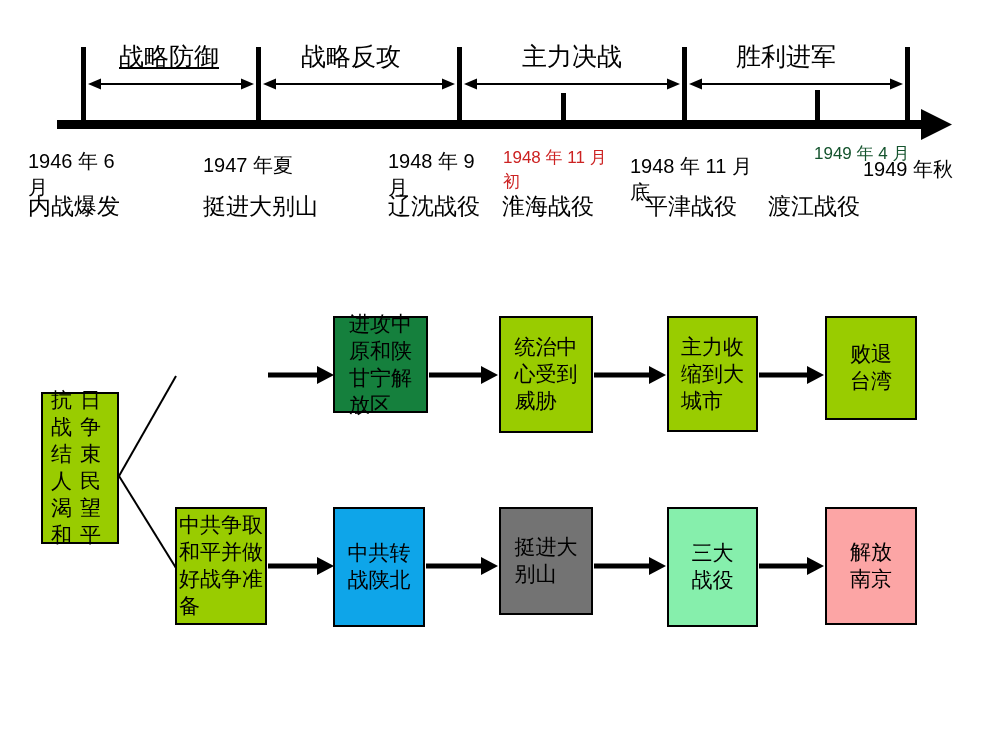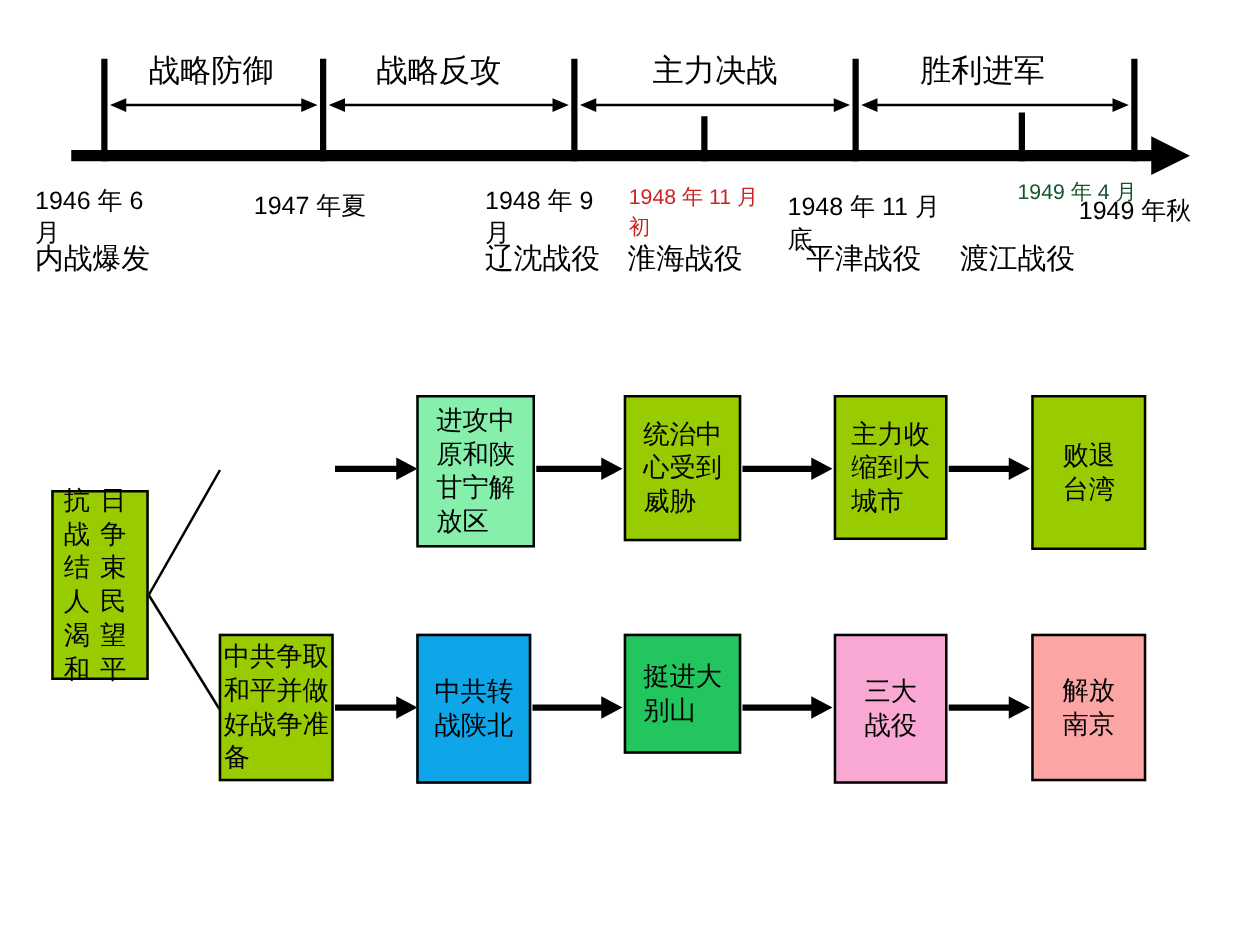--- a/index.html
+++ b/index.html
@@ -99,88 +99,89 @@
     <g>
       <line x1="594" y1="566" x2="650" y2="566" stroke="#000" stroke-width="5"></line>
       <polygon points="649,557 666,566 649,575" fill="#000"></polygon>
     </g>
     <g>
       <line x1="759" y1="566" x2="808" y2="566" stroke="#000" stroke-width="5"></line>
       <polygon points="807,557 824,566 807,575" fill="#000"></polygon>
     </g>
   </svg>
 
-  <div class="phase-label" style="left:169px;">战略防御</div>
+  <div class="phase-label" style="left:169px;text-decoration:underline;">战略防御</div>
   <div class="phase-label" style="left:351px;">战略反攻</div>
   <div class="phase-label" style="left:572px;">主力决战</div>
   <div class="phase-label" style="left:786px;">胜利进军</div>
 
   <div class="date" style="left:28px;top:148px;">1946 年 6
 月</div>
   <div class="date" style="left:203px;top:152px;">1947 年夏</div>
   <div class="date" style="left:388px;top:148px;">1948 年 9
 月</div>
   <div class="date red" style="left: 503px; top: 146px; color: rgb(204, 34, 34);">1948 年 11 月
 初</div>
   <div class="date" style="left:630px;top:153px;">1948 年 11 月
 底</div>
   <div class="date red" style="left: 814px; top: 142px; color: #14532d;">1949 年 4 月</div>
   <div class="date" style="left:863px;top:156px;">1949 年秋</div>
 
   <div class="battle" style="left:28px;">内战爆发</div>
+  <div class="battle" style="left:203px;">挺进大别山</div>
   <div class="battle" style="left:388px;">辽沈战役</div>
   <div class="battle" style="left:502px;">淮海战役</div>
   <div class="battle" style="left:645px;">平津战役</div>
   <div class="battle" style="left:768px;">渡江战役</div>
 
   <div class="box" style="left: 41px; top: 392px; width: 78px; height: 152px; background: rgb(153, 204, 0);">
     <div class="box-inner root-text">抗日
 战争
 结束
 人民
 渴望
 和平</div>
   </div>
 
-  <div class="box" style="left: 333px; top: 316px; width: 95px; height: 122px; background: #86efac;">
+  <div class="box" style="left: 333px; top: 316px; width: 95px; height: 97px; background: #15803d;">
     <div class="box-inner">进攻中
 原和陕
 甘宁解
 放区</div>
   </div>
   <div class="box" style="left: 499px; top: 316px; width: 94px; height: 117px; background: rgb(153, 204, 0);">
     <div class="box-inner">统治中
 心受到
 威胁</div>
   </div>
   <div class="box" style="left: 667px; top: 316px; width: 91px; height: 116px; background: rgb(153, 204, 0);">
     <div class="box-inner">主力收
 缩到大
 城市</div>
   </div>
-  <div class="box" style="left: 825px; top: 316px; width: 92px; height: 124px; background: rgb(153, 204, 0);">
+  <div class="box" style="left: 825px; top: 316px; width: 92px; height: 104px; background: rgb(153, 204, 0);">
     <div class="box-inner">败退
 台湾</div>
   </div>
 
   <div class="box" style="left: 175px; top: 507px; width: 92px; height: 118px; background: rgb(153, 204, 0);">
     <div class="box-inner">中共争取
 和平并做
 好战争准
 备</div>
   </div>
   <div class="box" style="left: 333px; top: 507px; width: 92px; height: 120px; background: #0ea5e9;">
     <div class="box-inner">中共转
 战陕北</div>
   </div>
-  <div class="box" style="left: 499px; top: 507px; width: 94px; height: 96px; background: #22c55e;">
+  <div class="box" style="left: 499px; top: 507px; width: 94px; height: 108px; background: #737373;">
     <div class="box-inner">挺进大
 别山</div>
   </div>
-  <div class="box" style="left: 667px; top: 507px; width: 91px; height: 120px; background: #f9a8d4;">
+  <div class="box" style="left: 667px; top: 507px; width: 91px; height: 120px; background: #86efac;">
     <div class="box-inner">三大
 战役</div>
   </div>
   <div class="box" style="left: 825px; top: 507px; width: 92px; height: 118px; background: #fca5a5;">
     <div class="box-inner">解放
 南京</div>
   </div>
 
 </div>
 

